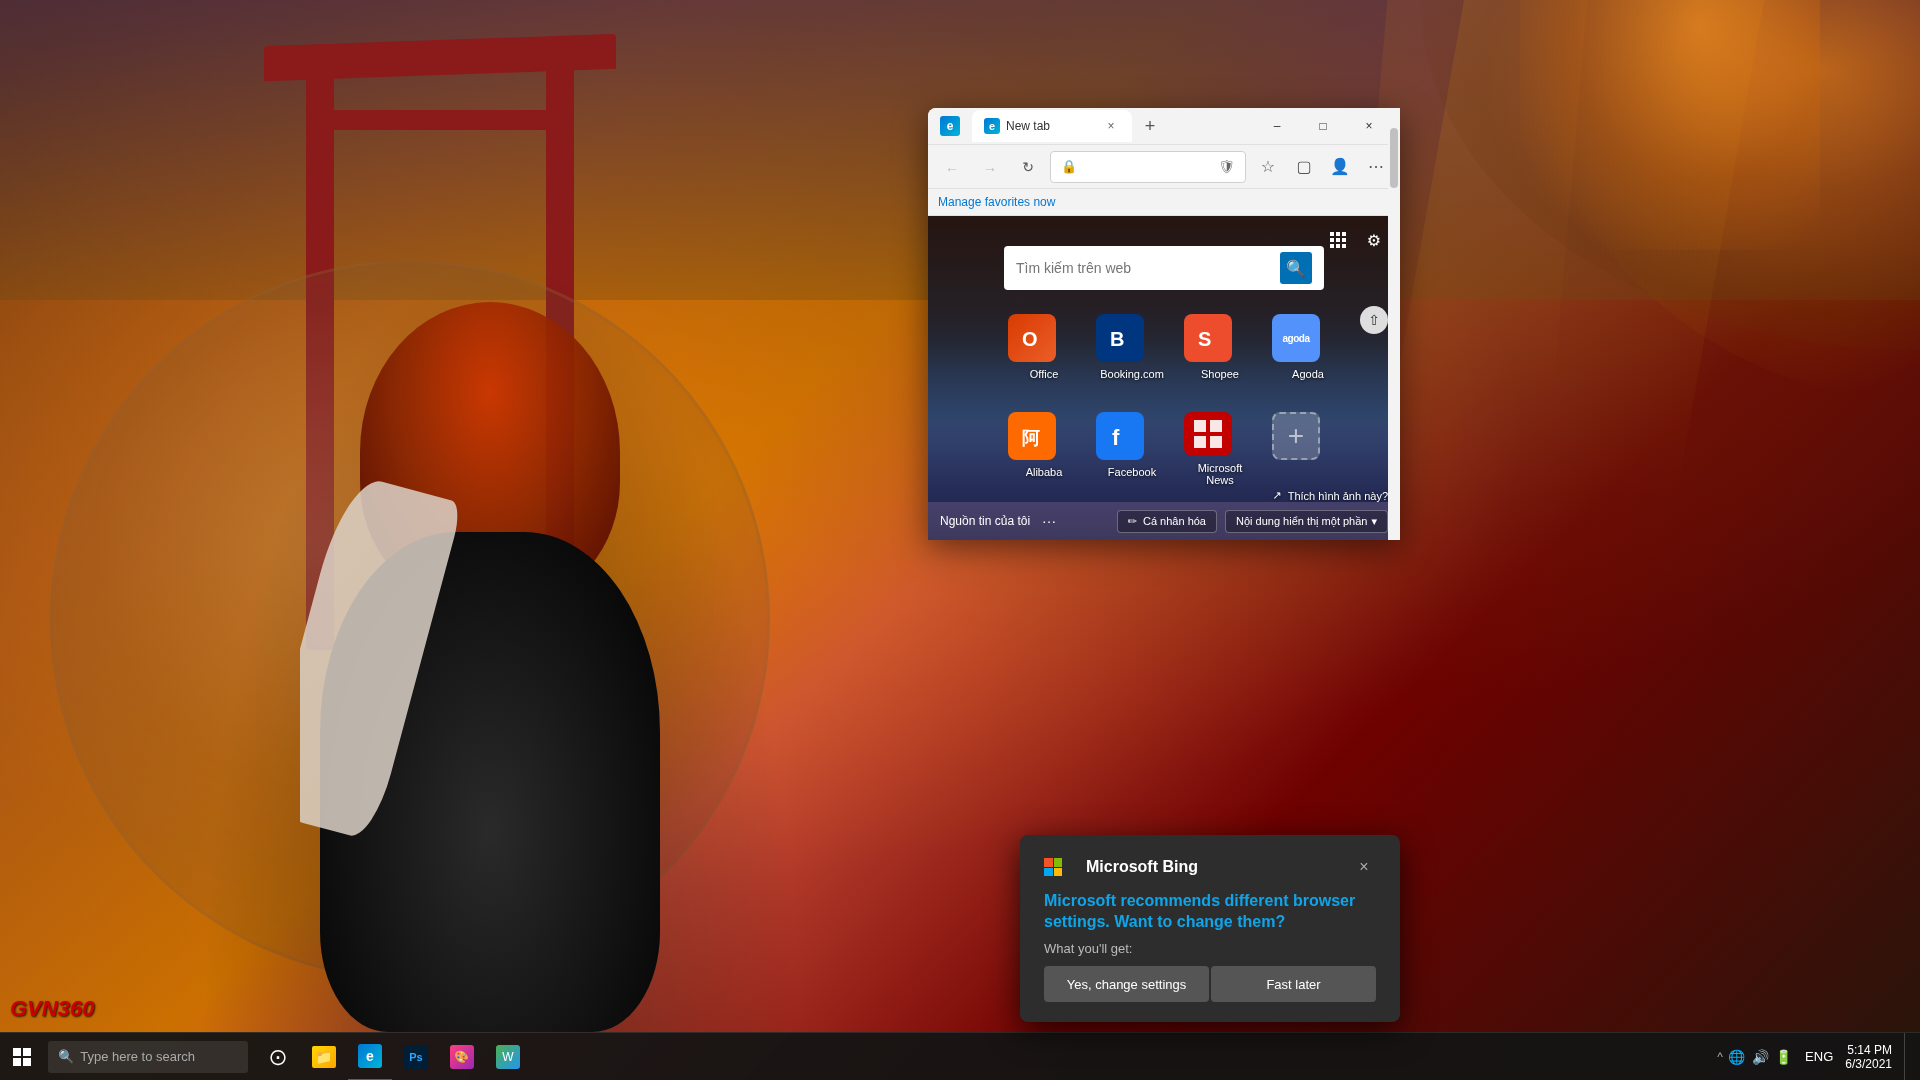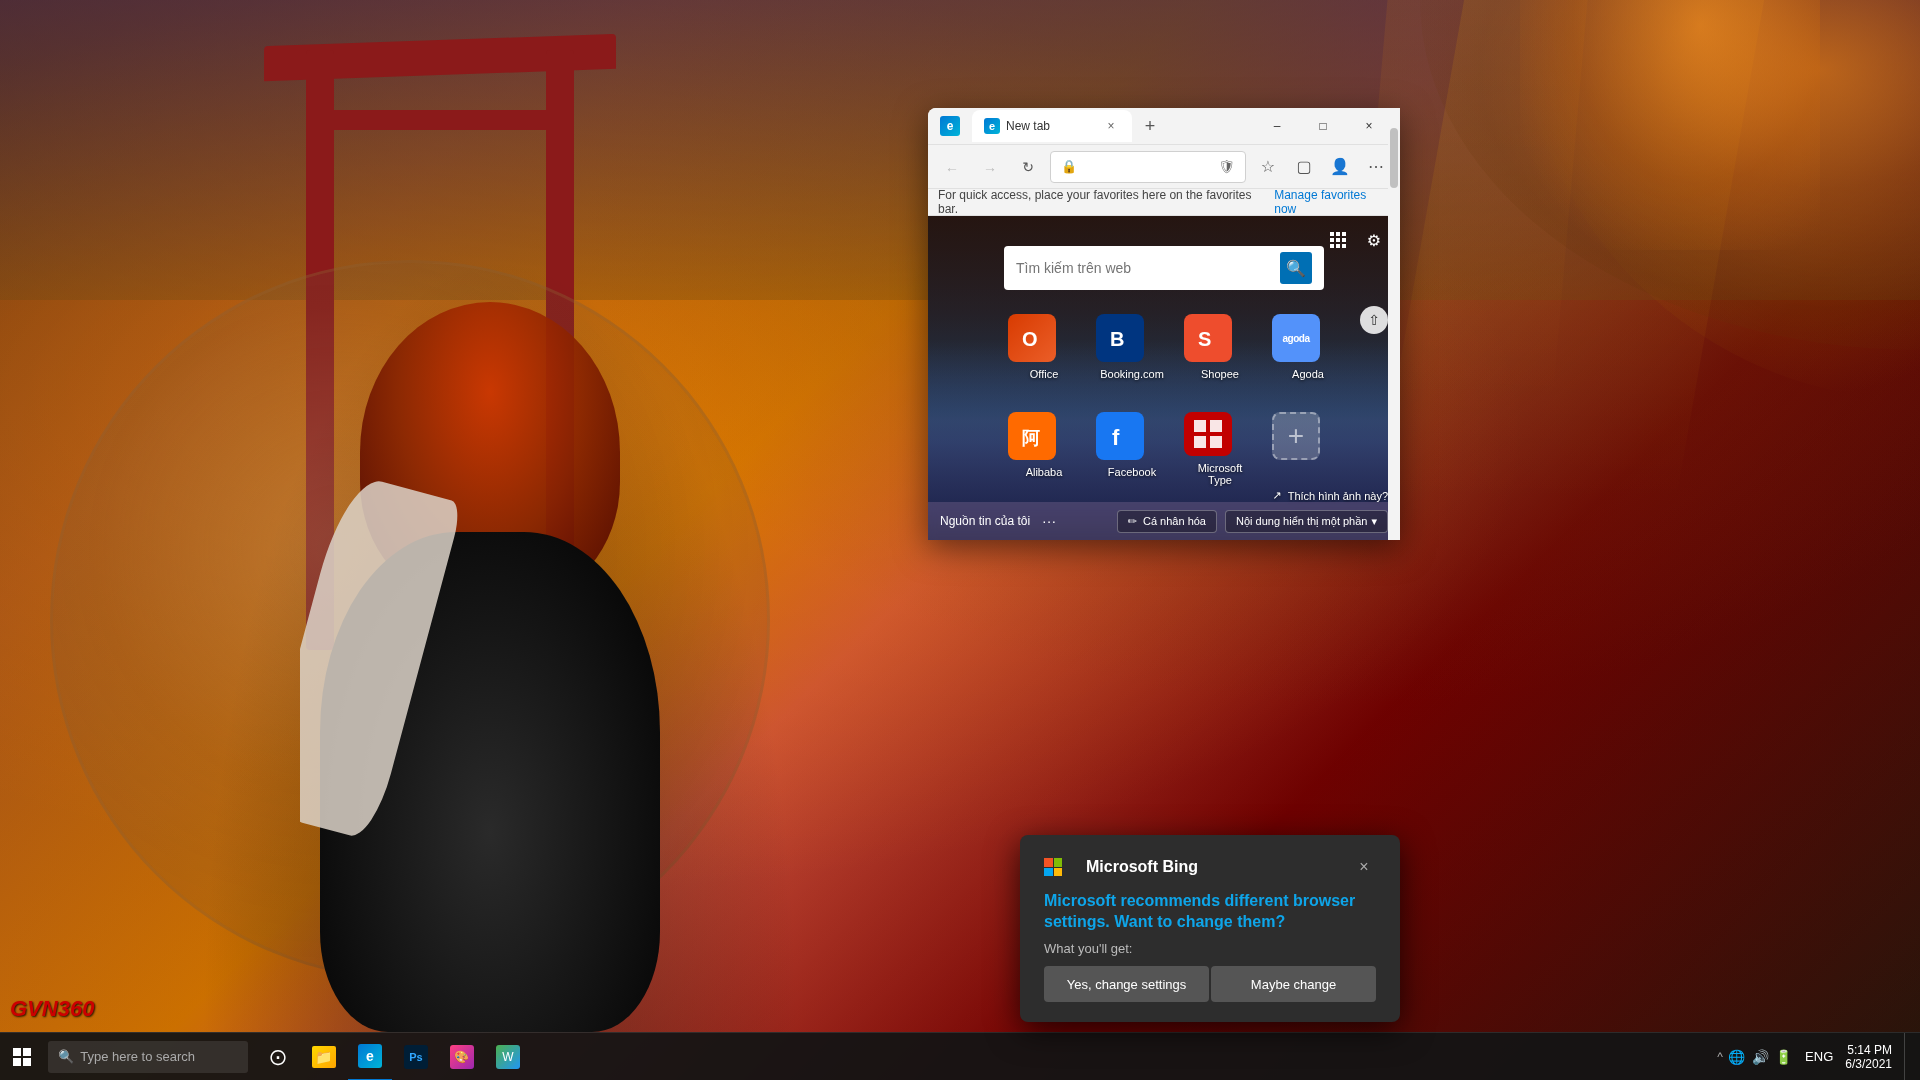--- a/index.html
+++ b/index.html
@@ -803,21 +803,20 @@
 
       <div class="toolbar-right-icons">
         <div class="tb-icon">☆</div>
         <div class="tb-icon">▢</div>
         <div class="tb-icon">👤</div>
         <div class="tb-icon">⋯</div>
       </div>
     </div>
 
     <div class="favorites-bar">
-      <span>For quick access, place your favorites here on the favorites bar.</span>
       <a class="manage-link">Manage favorites now</a>
     </div>
 
     <div class="browser-content">
       <div class="content-bg"></div>
 
       <div style="position:absolute;bottom:38px;left:0;right:0;height:50%;background:linear-gradient(180deg,transparent 0%,rgba(60,80,120,0.5) 50%,rgba(30,40,80,0.8) 100%);"></div>
 
       <div class="bing-header">
         <div class="apps-grid-icon">
@@ -906,21 +905,21 @@
 
         <div class="site-item">
           <div class="site-icon msnews-icon">
             <svg width="28" height="28" viewBox="0 0 28 28">
               <rect x="0" y="0" width="12" height="12" fill="white" opacity="0.9"></rect>
               <rect x="16" y="0" width="12" height="12" fill="white" opacity="0.9"></rect>
               <rect x="0" y="16" width="12" height="12" fill="white" opacity="0.9"></rect>
               <rect x="16" y="16" width="12" height="12" fill="white" opacity="0.9"></rect>
             </svg>
           </div>
-          <span class="site-label">Microsoft Type</span>
+          <span class="site-label">Microsoft News</span>
         </div>
 
         <div class="site-item">
           <div class="site-icon add-icon" style="font-size:28px;color:rgba(255,255,255,0.6);">+</div>
           <span class="site-label"></span>
         </div>
       </div>
 
       <div class="photo-like-bar">
         <span>↗</span>
@@ -956,21 +955,21 @@
           <div></div>
         </div>
         <span>Microsoft Bing</span>
       </div>
       <div class="popup-close-btn">×</div>
     </div>
     <div class="popup-title">Microsoft recommends different browser settings. Want to change them?</div>
     <div class="popup-subtitle">What you'll get:</div>
     <div class="popup-buttons">
       <button class="yes-btn">Yes, change settings</button>
-      <button class="maybe-btn">Maybe change</button>
+      <button class="maybe-btn">Fast later</button>
     </div>
   </div>
 
   <div id="taskbar">
 
     <div class="taskbar-start">
       <div class="win-logo">
         <div></div>
         <div></div>
         <div></div>

